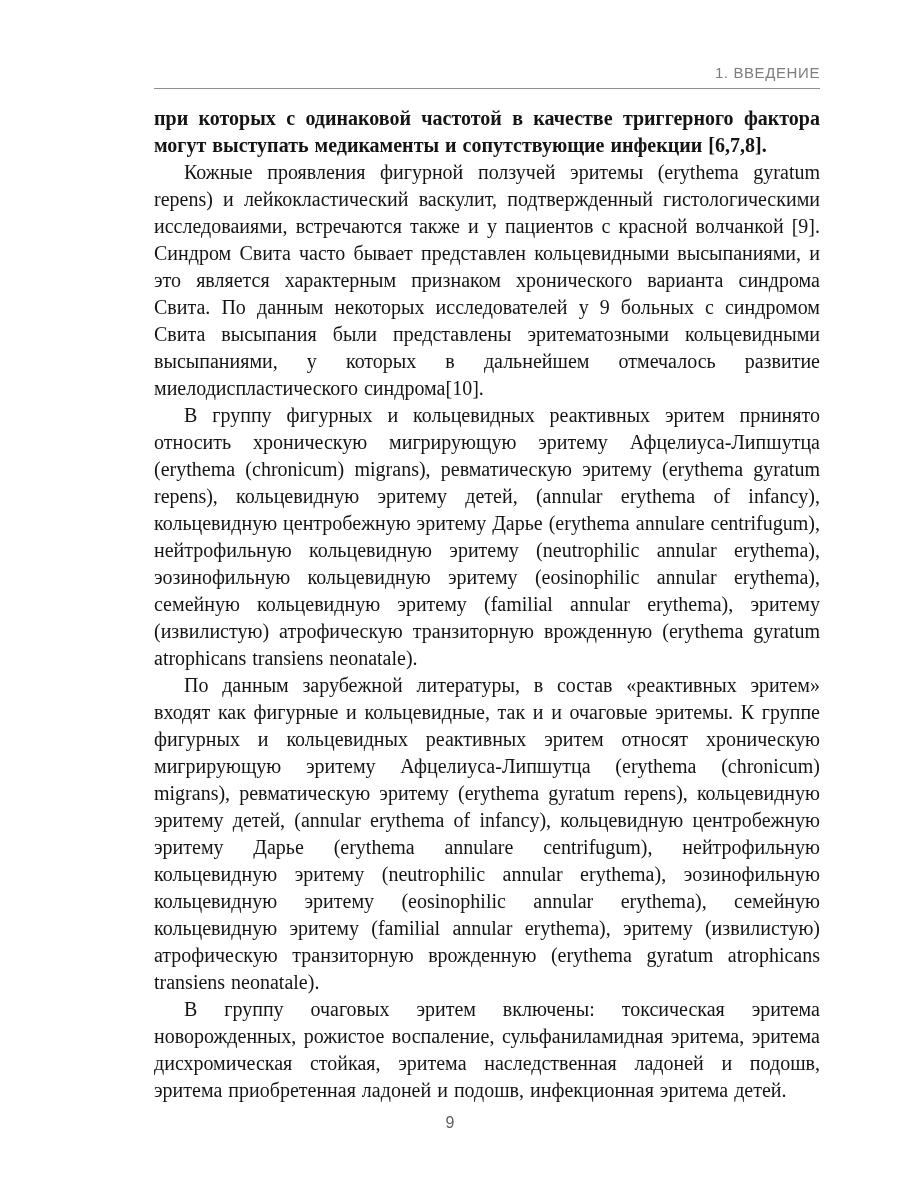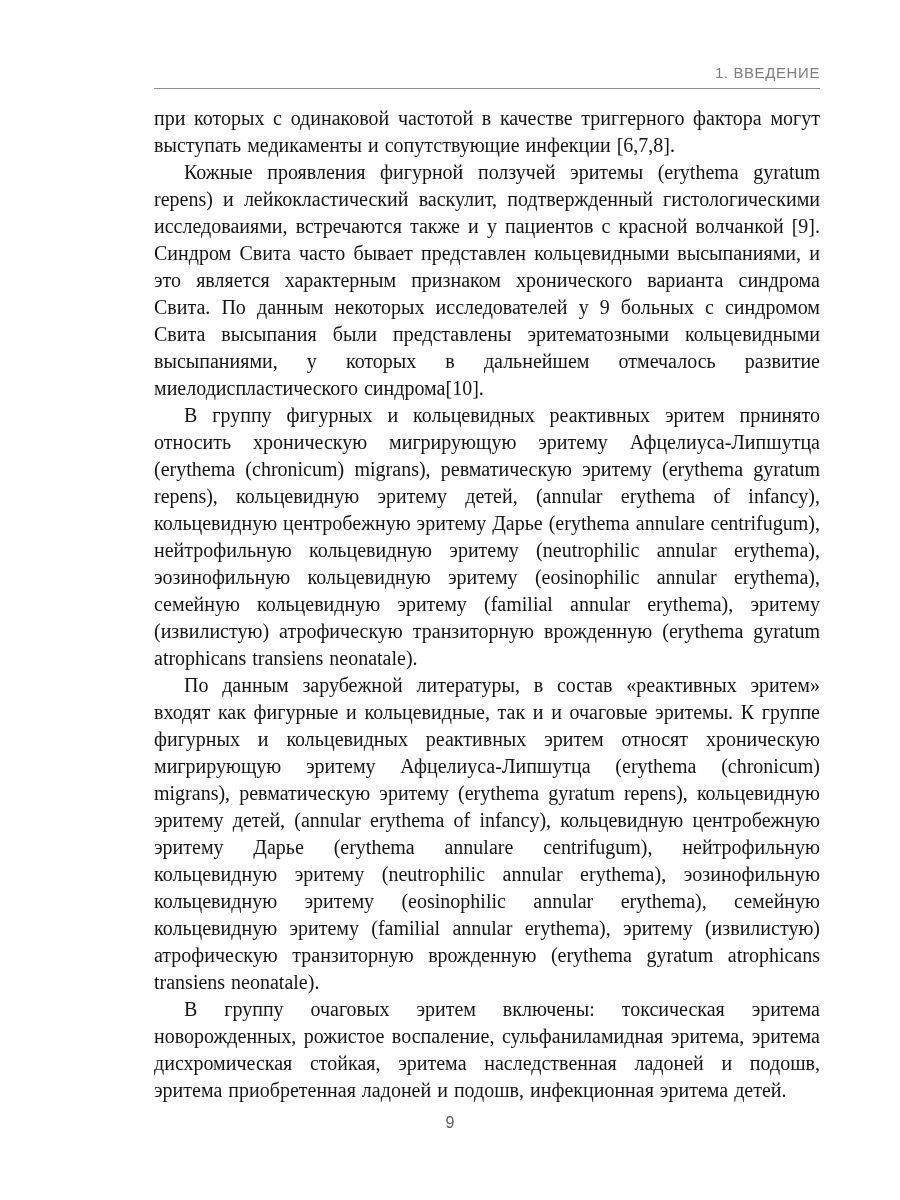--- a/index.html
+++ b/index.html
@@ -40,20 +40,21 @@
     font-family: "Liberation Serif", serif;
     font-size: 20px;
     line-height: 27px;
     color: #141414;
     text-align: justify;
     text-indent: 30px;
     word-spacing: 1px;
   }
   .body-text p.no-indent {
     text-indent: 0;
+    font-weight: bold;
   }
   .page-number {
     position: absolute;
     left: 0;
     width: 100%;
     bottom: 68px;
     text-align: center;
     font-family: "Liberation Sans", sans-serif;
     font-size: 16px;
     color: #5f5f5f;

